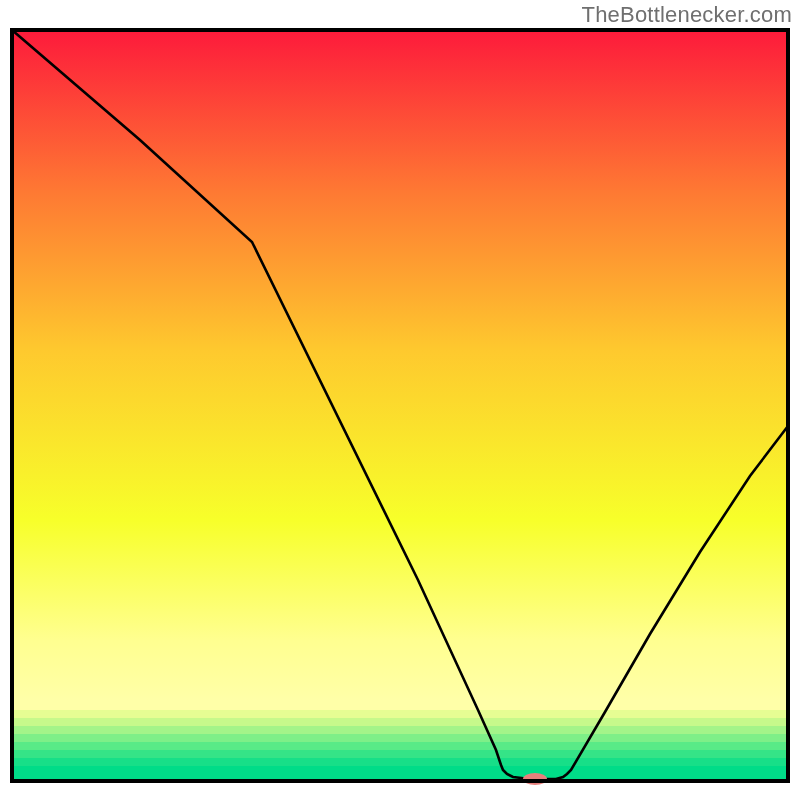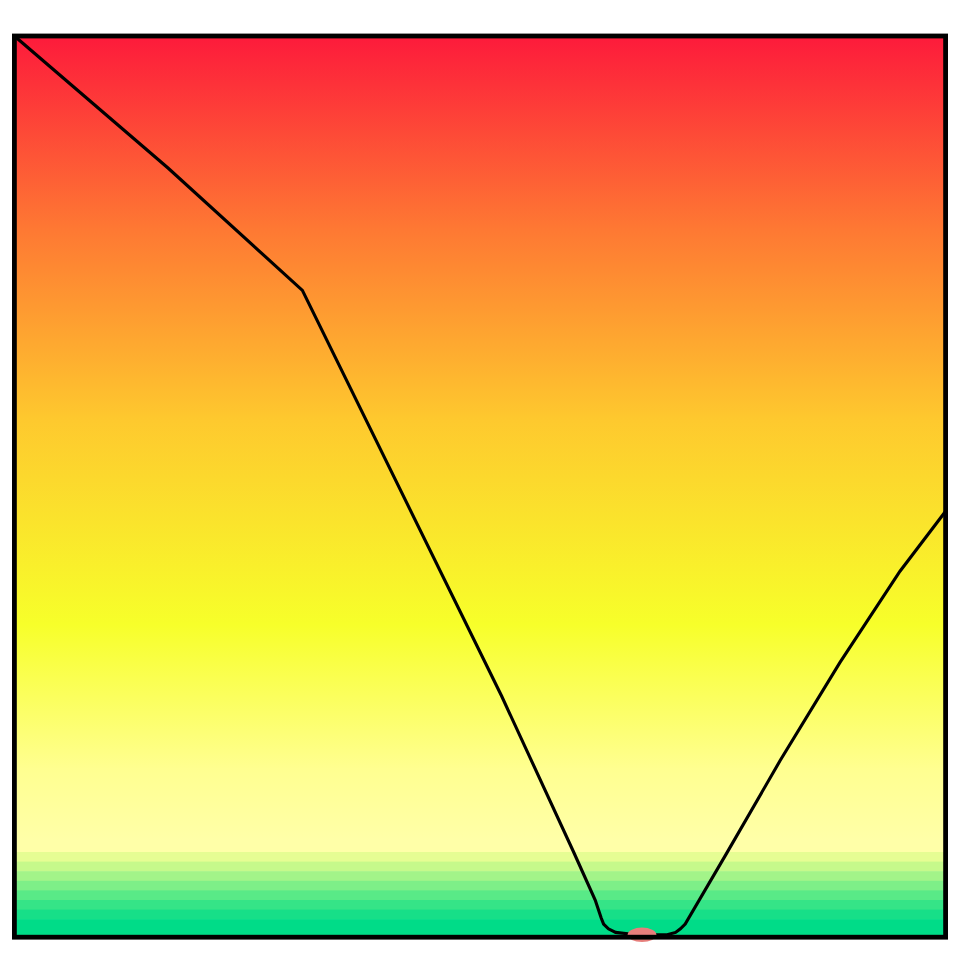--- a/index.html
+++ b/index.html
@@ -32,20 +32,21 @@
     top: 0;
     width: 800px;
     height: 800px;
     display: block;
   }
 </style>
 </head>
 <body>
 
 <div class="frame">
+  <div class="attribution">TheBottlenecker.com</div>
 
   <svg class="plot" viewBox="0 0 800 800">
     <defs>
       <clipPath id="plotClip">
         <rect id="clipRect" x="12" y="30" width="776" height="751"></rect>
       </clipPath>
     <linearGradient id="g0" x1="0" y1="0" x2="0" y2="1">
           <stop offset="0%" stop-color="#fd1b3b"></stop>
           <stop offset="100%" stop-color="#fe7833"></stop>
         </linearGradient>

